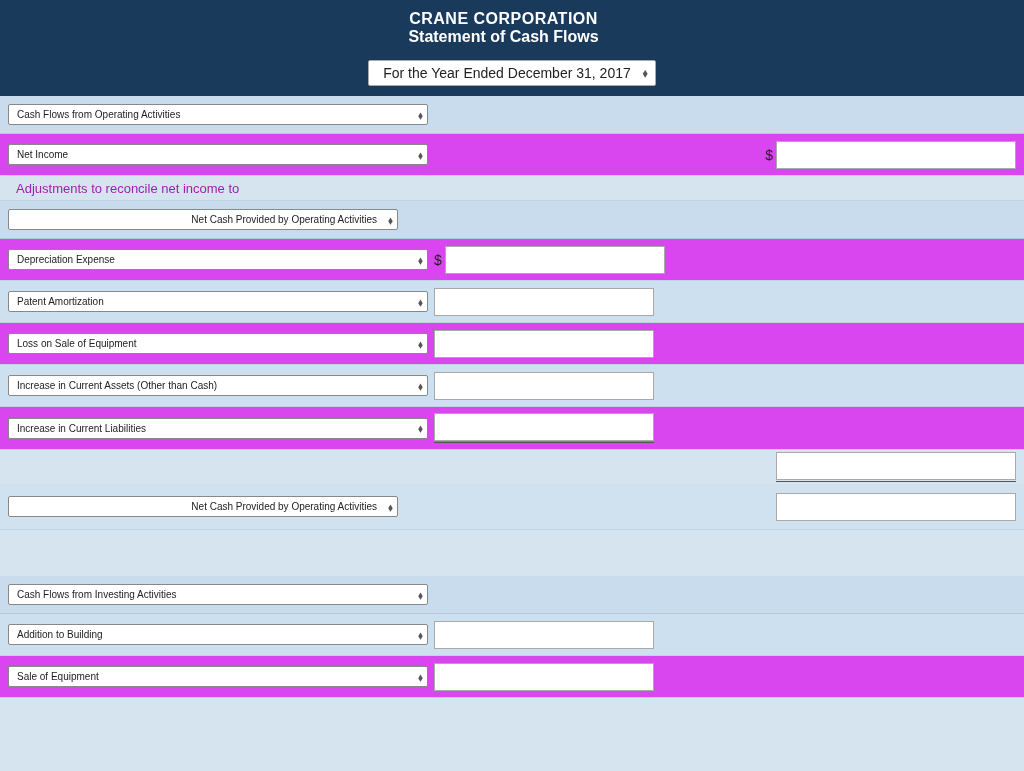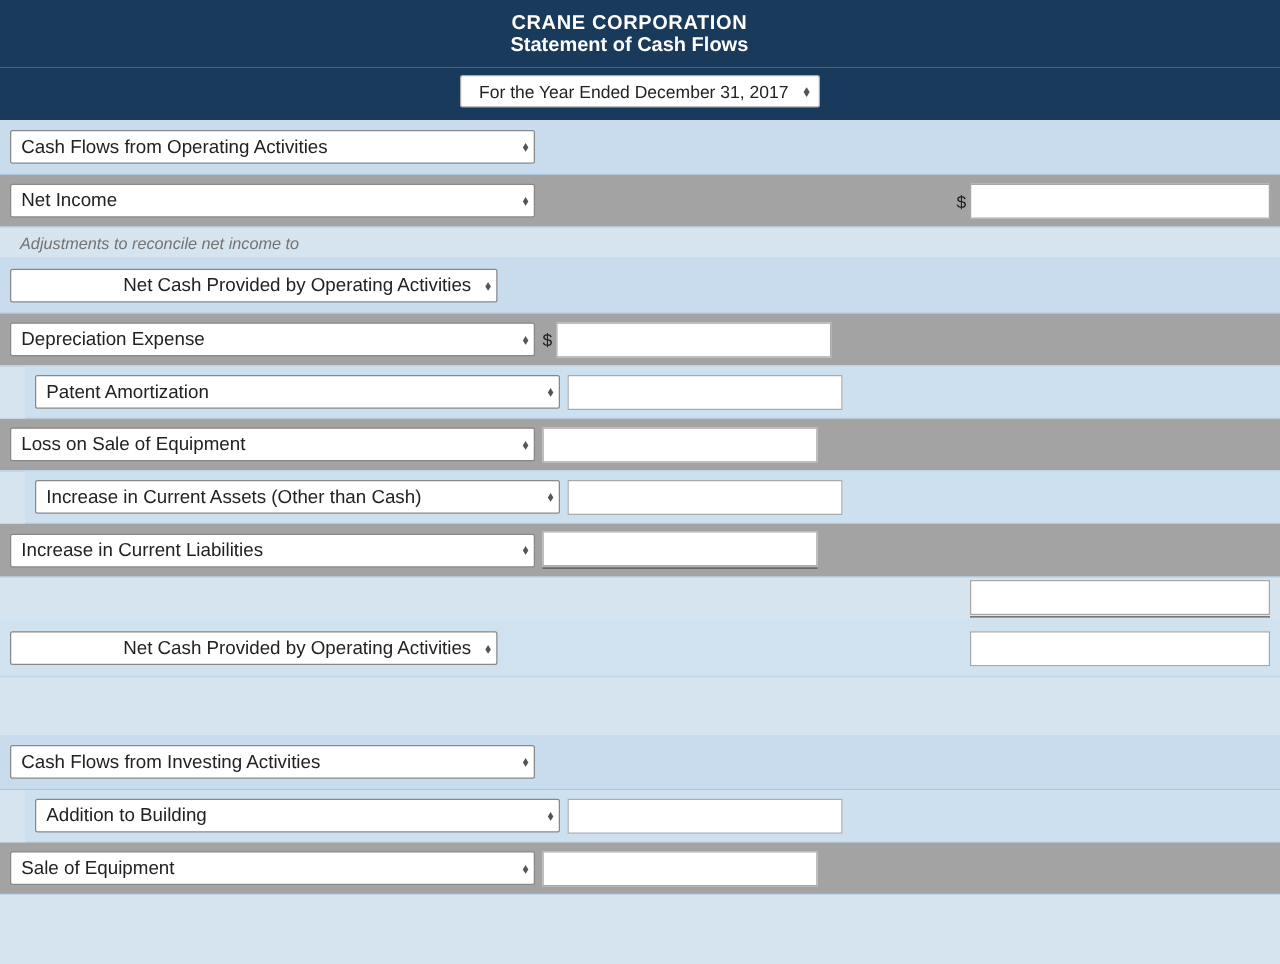--- a/index.html
+++ b/index.html
@@ -71,48 +71,47 @@
       padding: 8px 8px;
       display: flex;
       align-items: center;
       border-bottom: 1px solid #b0c8de;
     }
 
     .row {
       display: flex;
       align-items: center;
       padding: 6px 8px;
-      background: #a3a3a3;
+      background: #d946ef;
       border-bottom: 1px solid #c0d4e8;
       min-height: 42px;
     }
 
     .row.alt {
       background: #cde0f0;
-      margin-left: 20px;
     }
 
     .row.total-row {
       background: #d0e2f0;
       min-height: 46px;
       padding: 8px 8px;
     }
 
     .row.spacer-row {
       background: #d6e4f0;
       min-height: 20px;
       padding: 2px 8px;
       border-bottom: none;
     }
 
     select.dropdown {
       border: 1px solid #888;
       background: white;
       padding: 4px 20px 4px 8px;
-      font-size: 15px;
+      font-size: 10px;
       appearance: none;
       -webkit-appearance: none;
       border-radius: 2px;
       cursor: pointer;
       color: #222;
       position: relative;
     }
 
     .dropdown-wrapper {
       position: relative;
@@ -159,22 +158,21 @@
     }
 
     .dollar-sign {
       font-size: 14px;
       margin-right: 3px;
       color: #222;
     }
 
     .label-text {
       font-size: 13px;
-      color: #737373;
-      font-style: italic;
+      color: #a21caf;
       padding: 6px 8px;
     }
 
     .spacer { flex: 1; }
 
     .right-input-area {
       margin-left: auto;
       display: flex;
       align-items: center;
     }

